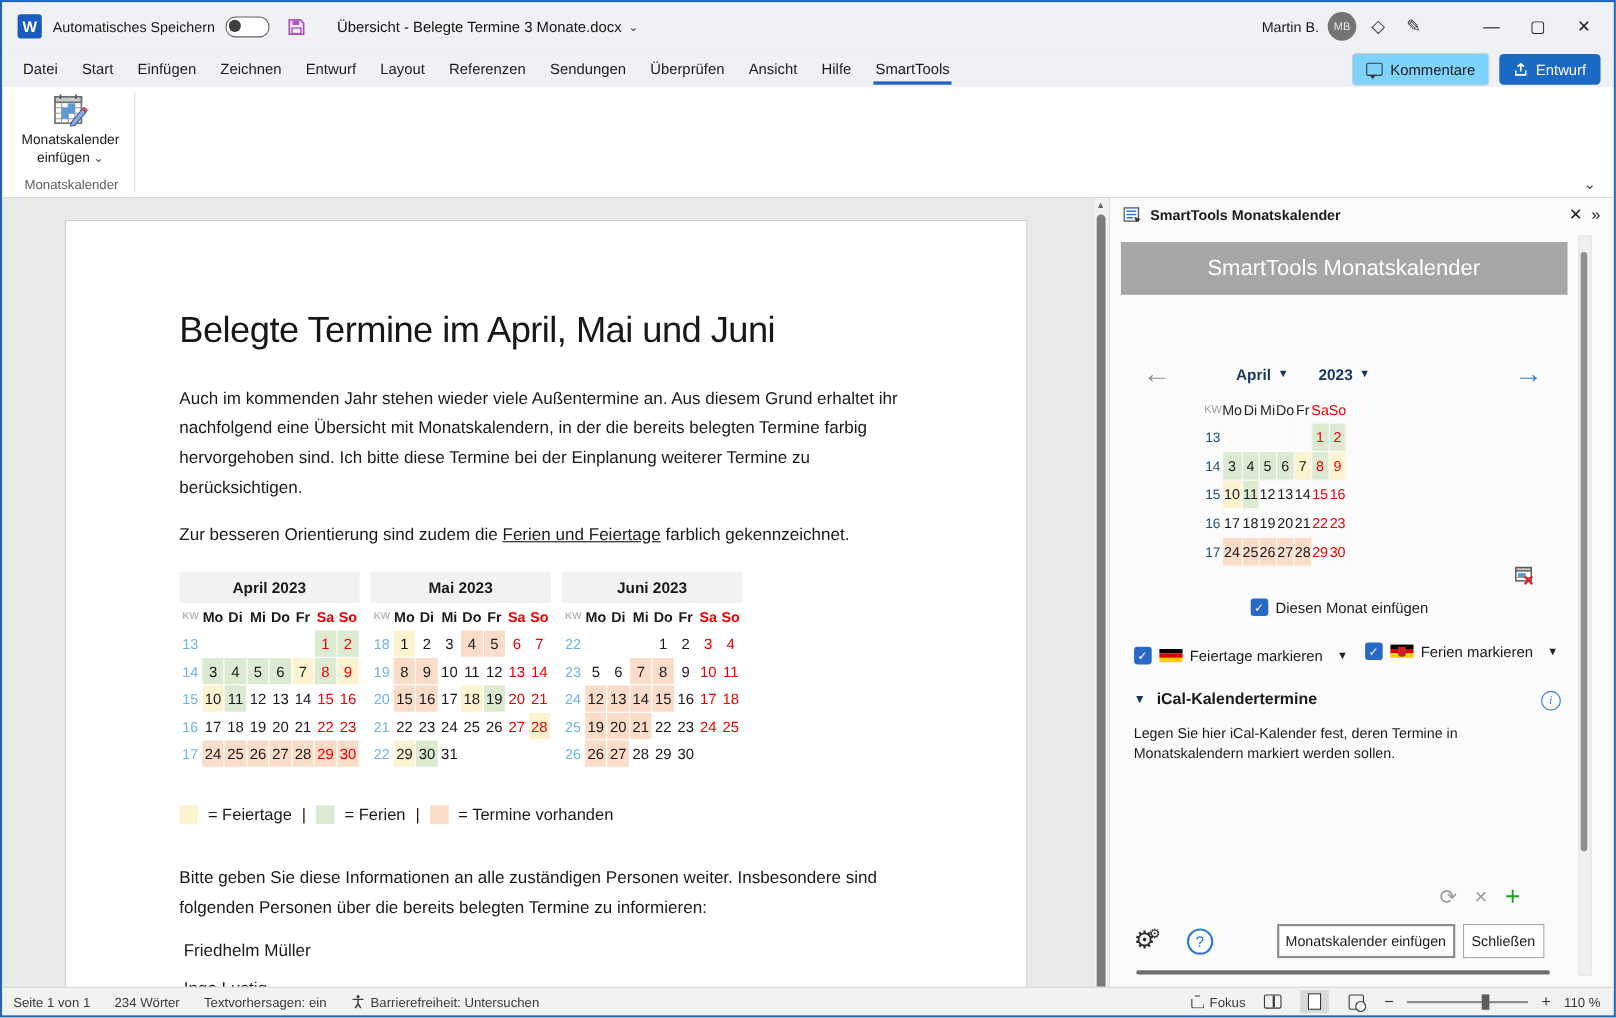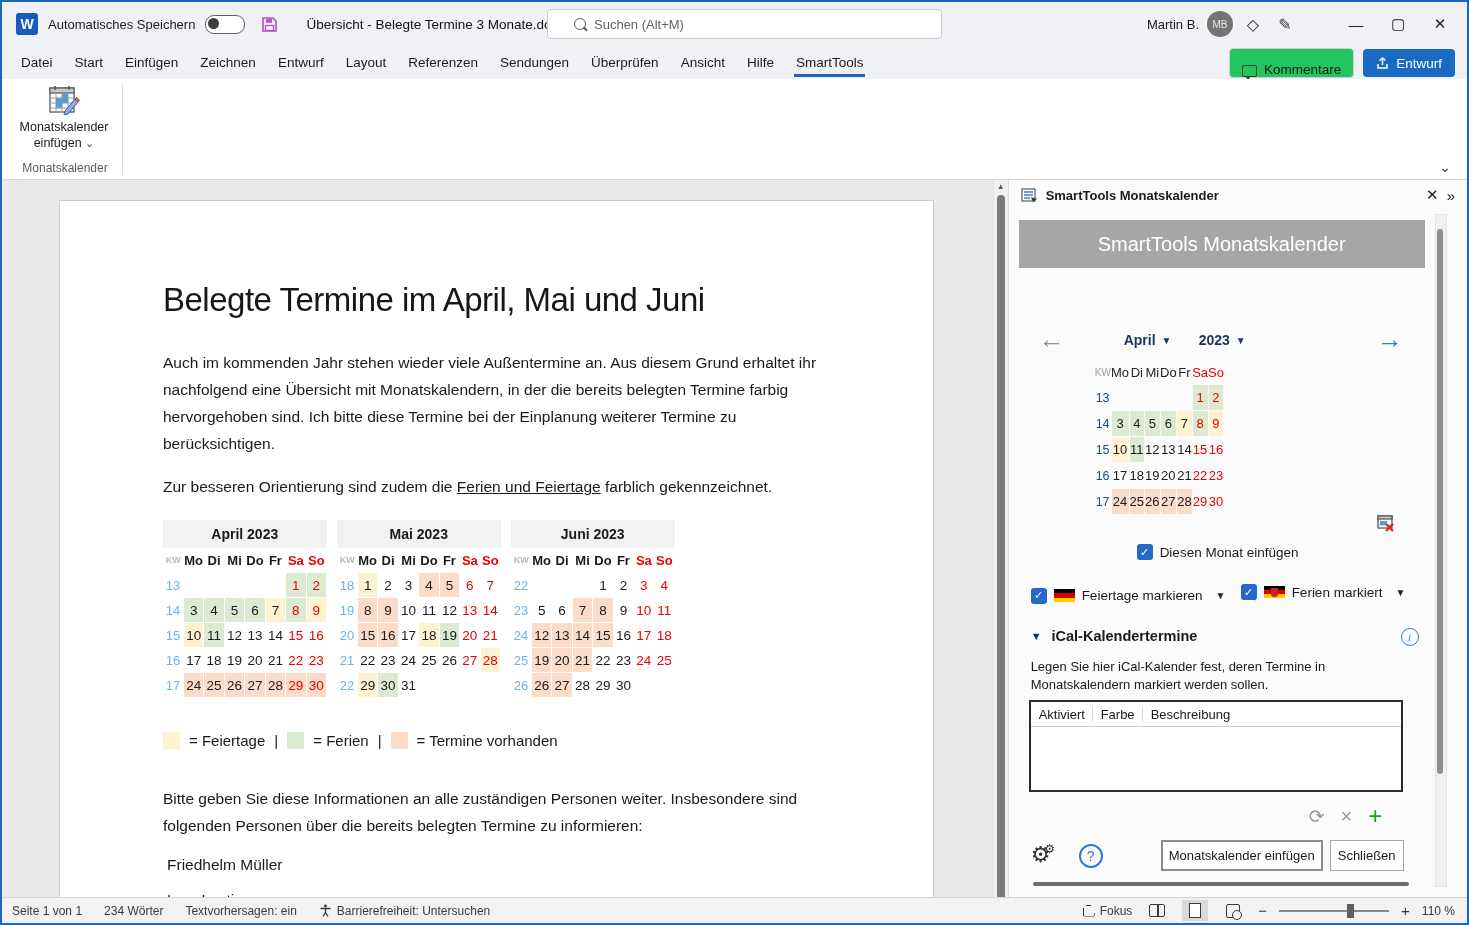--- a/index.html
+++ b/index.html
@@ -23,21 +23,21 @@
   .avatar{width:26px;height:26px;border-radius:50%;background:#747474;color:#e8e8e8;font-size:10px;display:flex;align-items:center;justify-content:center;}
   .tb-ico{font-size:16px;color:#333;width:24px;text-align:center;}
   .winbtn{width:34px;height:34px;display:flex;align-items:center;justify-content:center;font-size:15px;color:#222;}
 
   
   #tabrow{height:33px;background:#eff1f4;display:flex;align-items:center;padding-left:8px;position:relative;}
   .rtab{font-size:13.5px;color:#1a1a1a;padding:0 11px;height:33px;display:flex;align-items:center;position:relative;}
   .rtab.active{font-weight:400;}
   .rtab.active::after{content:"";position:absolute;left:9px;right:9px;bottom:2px;height:3px;background:#1e63c0;}
   .tabrow-right{position:absolute;right:12px;top:2px;display:flex;gap:9px;align-items:center;}
-  .btn-comments{height:28px;background:#22c55e;border:1px solid #d1d1d1;border-radius:4px;display:flex;align-items:flex-end;gap:7px;padding:0 12px;font-size:13.5px;color:#1a1a1a;}
+  .btn-comments{height:28px;background:#7dd3fc;border:1px solid #d1d1d1;border-radius:4px;display:flex;align-items:center;gap:7px;padding:0 12px;font-size:13.5px;color:#1a1a1a;}
   .bubble{width:13px;height:10px;border:1.4px solid #3a3a3a;border-radius:2px;position:relative;}
   .bubble::after{content:"";position:absolute;left:2px;bottom:-4px;border-left:3px solid transparent;border-right:3px solid transparent;border-top:4px solid #3a3a3a;}
   .btn-share{height:28px;background:#1a6ac4;border-radius:4px;display:flex;align-items:center;gap:7px;padding:0 13px;font-size:13.5px;color:#fff;}
 
   
   #ribbon{height:100px;background:#fff;border-bottom:1px solid #d5d5d5;position:relative;}
   .rib-group{position:absolute;left:6px;top:0;width:114px;height:100px;}
   .big-btn{width:112px;height:76px;display:flex;flex-direction:column;align-items:center;justify-content:flex-start;padding-top:6px;box-sizing:border-box;}
   .big-btn .lbl{font-size:12.5px;color:#1a1a1a;text-align:center;line-height:1.3;margin-top:4px;}
   .group-label{position:absolute;left:0;width:114px;bottom:4px;text-align:center;font-size:12px;color:#5c5c5c;}
@@ -171,24 +171,20 @@
         <svg width="17" height="17" viewBox="0 0 17 17">
             <path d="M2 2h10l3 3v10H2z" fill="none" stroke="#b44fc4" stroke-width="1.6"></path>
             <rect x="5" y="2.8" width="6" height="4" fill="#b44fc4"></rect>
             <rect x="4.5" y="9.5" width="8" height="5" fill="none" stroke="#b44fc4" stroke-width="1.3"></rect>
           </svg>
       </span>
       <span class="doc-title">
         <span>Übersicht - Belegte Termine 3 Monate.docx</span>
         <span class="chev">⌄</span>
       </span>
-    </div>
-    <div class="searchbox">
-      <span class="mag"></span>
-      <span class="ph">Suchen (Alt+M)</span>
     </div>
     <div class="tb-right">
       <span class="user-name">Martin B.</span>
       <div class="avatar">MB</div>
       <span class="tb-ico">◇</span>
       <span class="tb-ico">✎</span>
       <span style="width:26px;"></span>
       <span class="winbtn">—</span>
       <span class="winbtn">▢</span>
       <span class="winbtn">✕</span>
@@ -656,38 +652,31 @@
         <span class="pencil">✎</span>
       </div>
       <div class="chk-row chk-ferien">
         <span class="checkbox">✓</span>
         <span class="flag">
             <span class="b1"></span>
             <span class="b2"></span>
             <span class="b3"></span>
             <span class="shield"></span>
           </span>
-        <span>Ferien markiert</span>
+        <span>Ferien markieren</span>
         <span class="dd-tri">▼</span>
       </div>
 
       <div class="ical-head">
         <span class="tri">▼</span>
         <span class="ical-title">iCal-Kalendertermine</span>
       </div>
       <span class="info-ico">i</span>
       <div class="ical-desc">Legen Sie hier iCal-Kalender fest, deren Termine in Monatskalendern markiert werden sollen.</div>
 
-      <div class="ical-table">
-        <div class="ical-thead">
-          <span class="ical-th th-akt">Aktiviert</span>
-          <span class="ical-th th-farbe">Farbe</span>
-          <span class="ical-th">Beschreibung</span>
-        </div>
-      </div>
 
       <div class="ical-actions">
         <span class="act-refresh">⟳</span>
         <span class="act-x">×</span>
         <span class="act-plus">+</span>
       </div>
 
       <div class="pane-bottom">
         <span class="gears">⚙<span class="g2">⚙</span></span>
         <span class="help">?</span>

